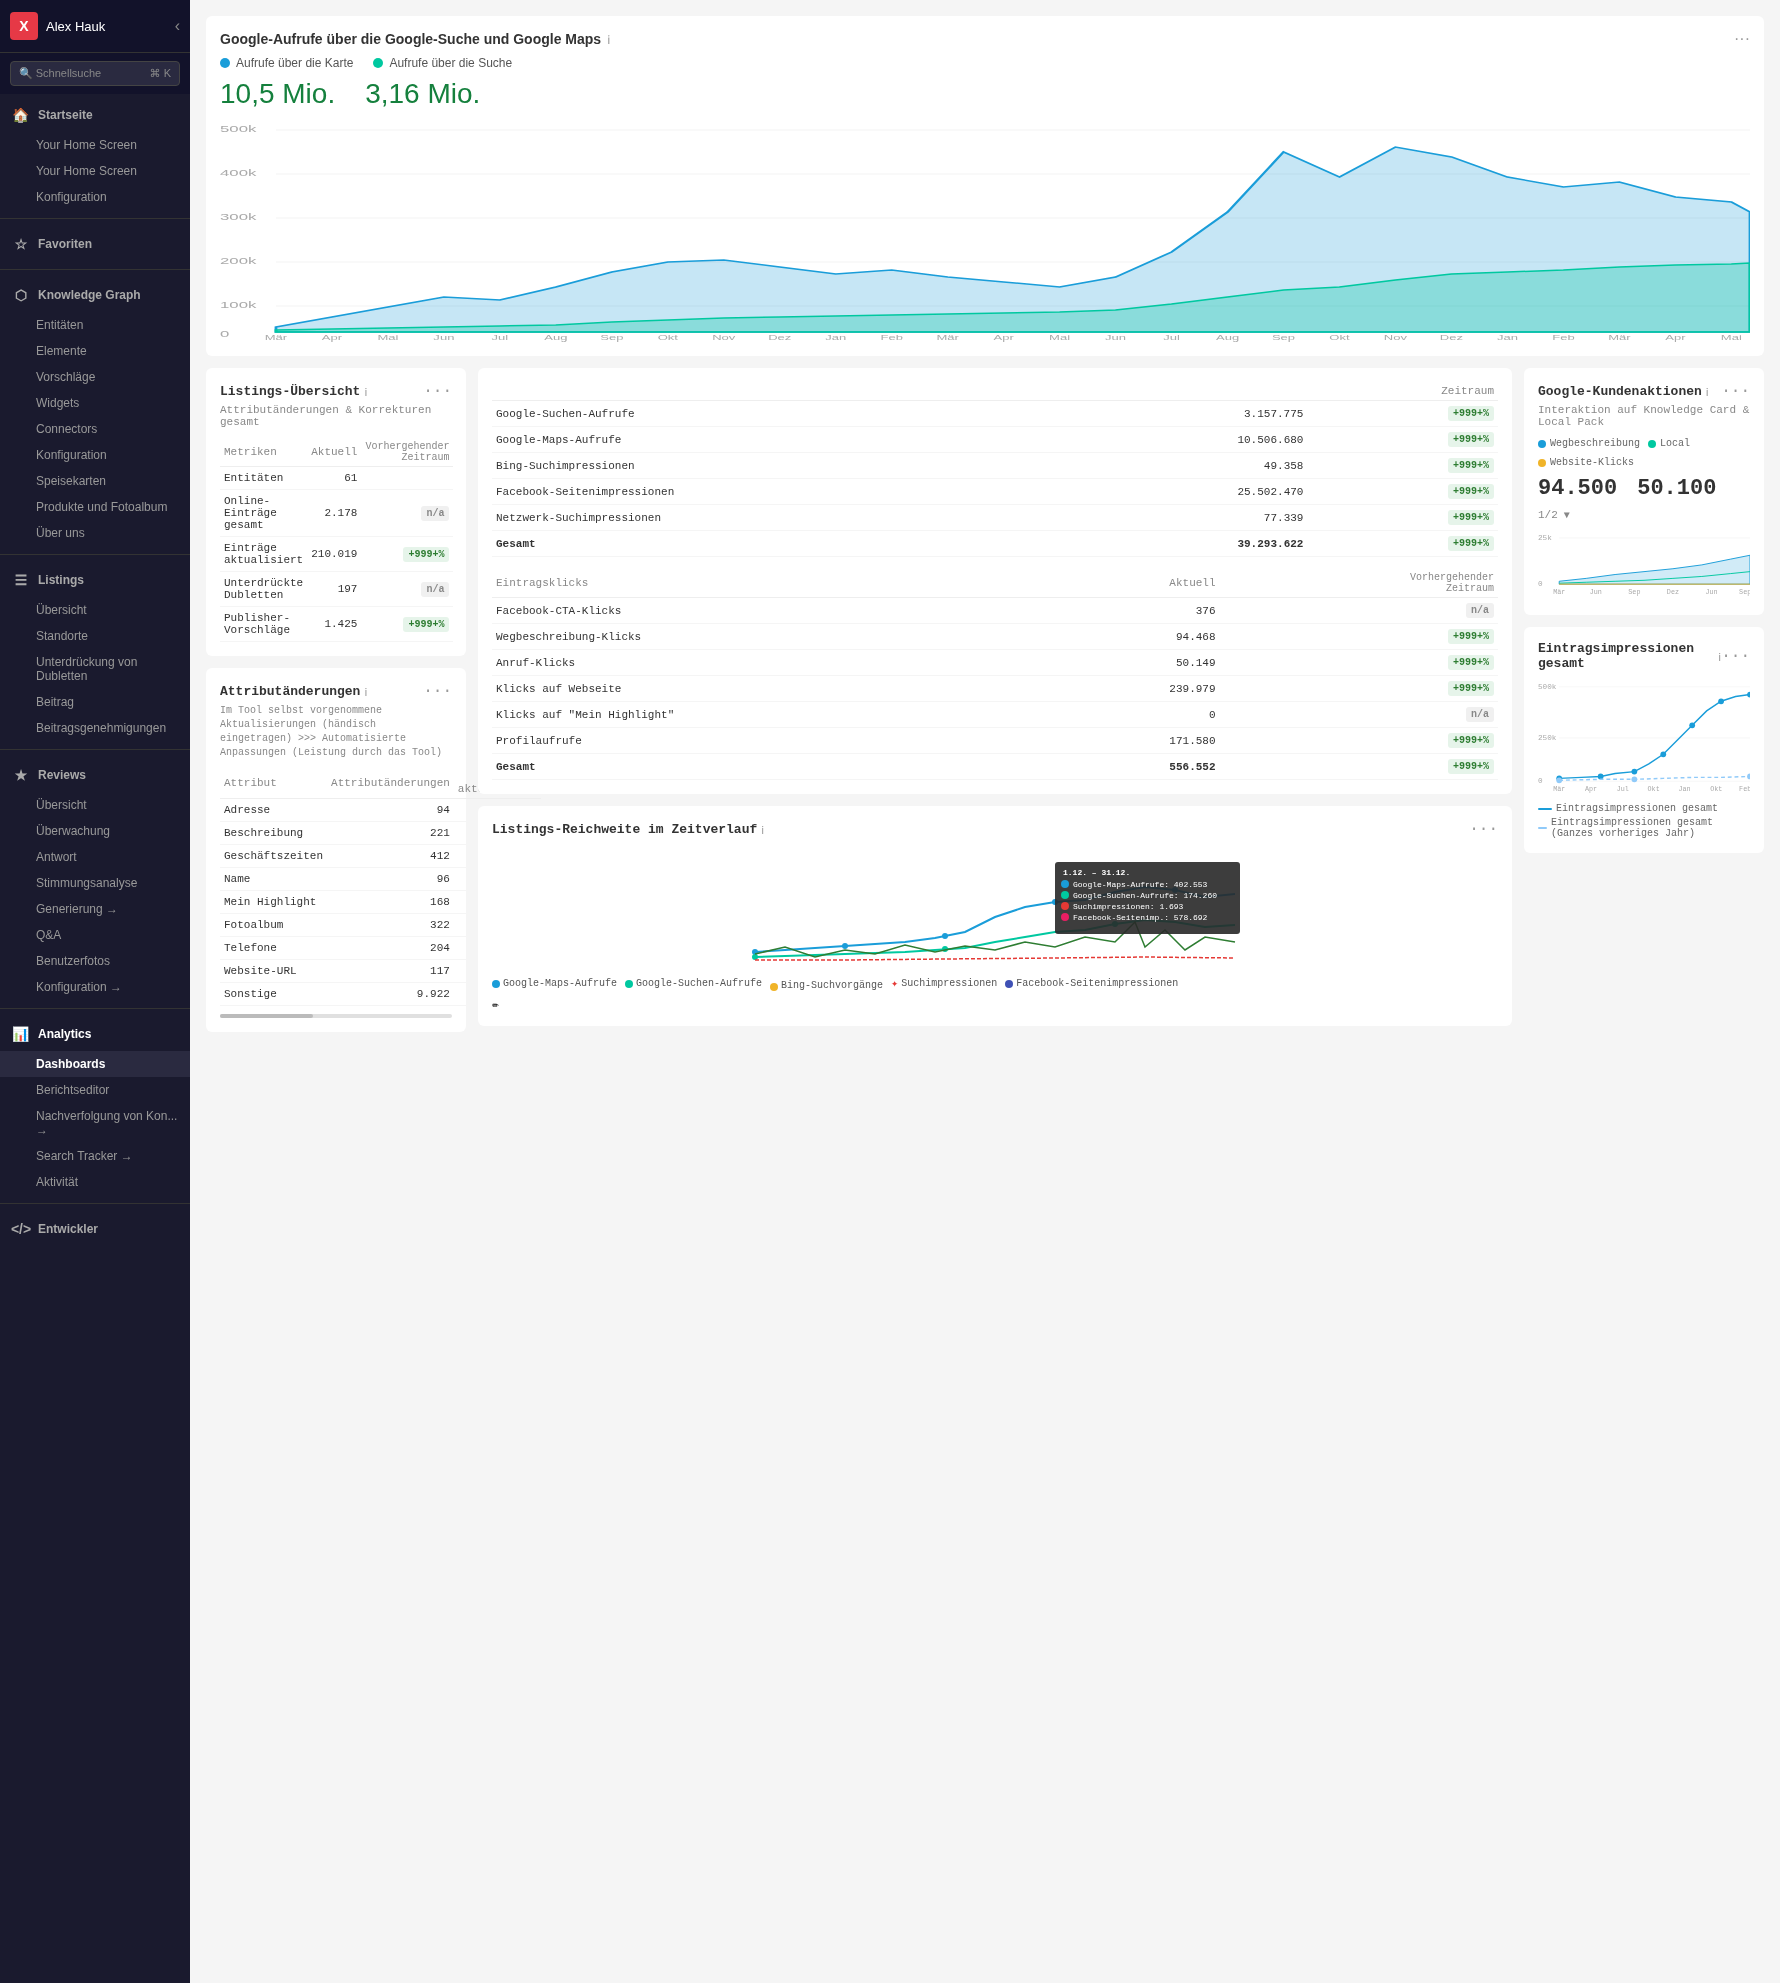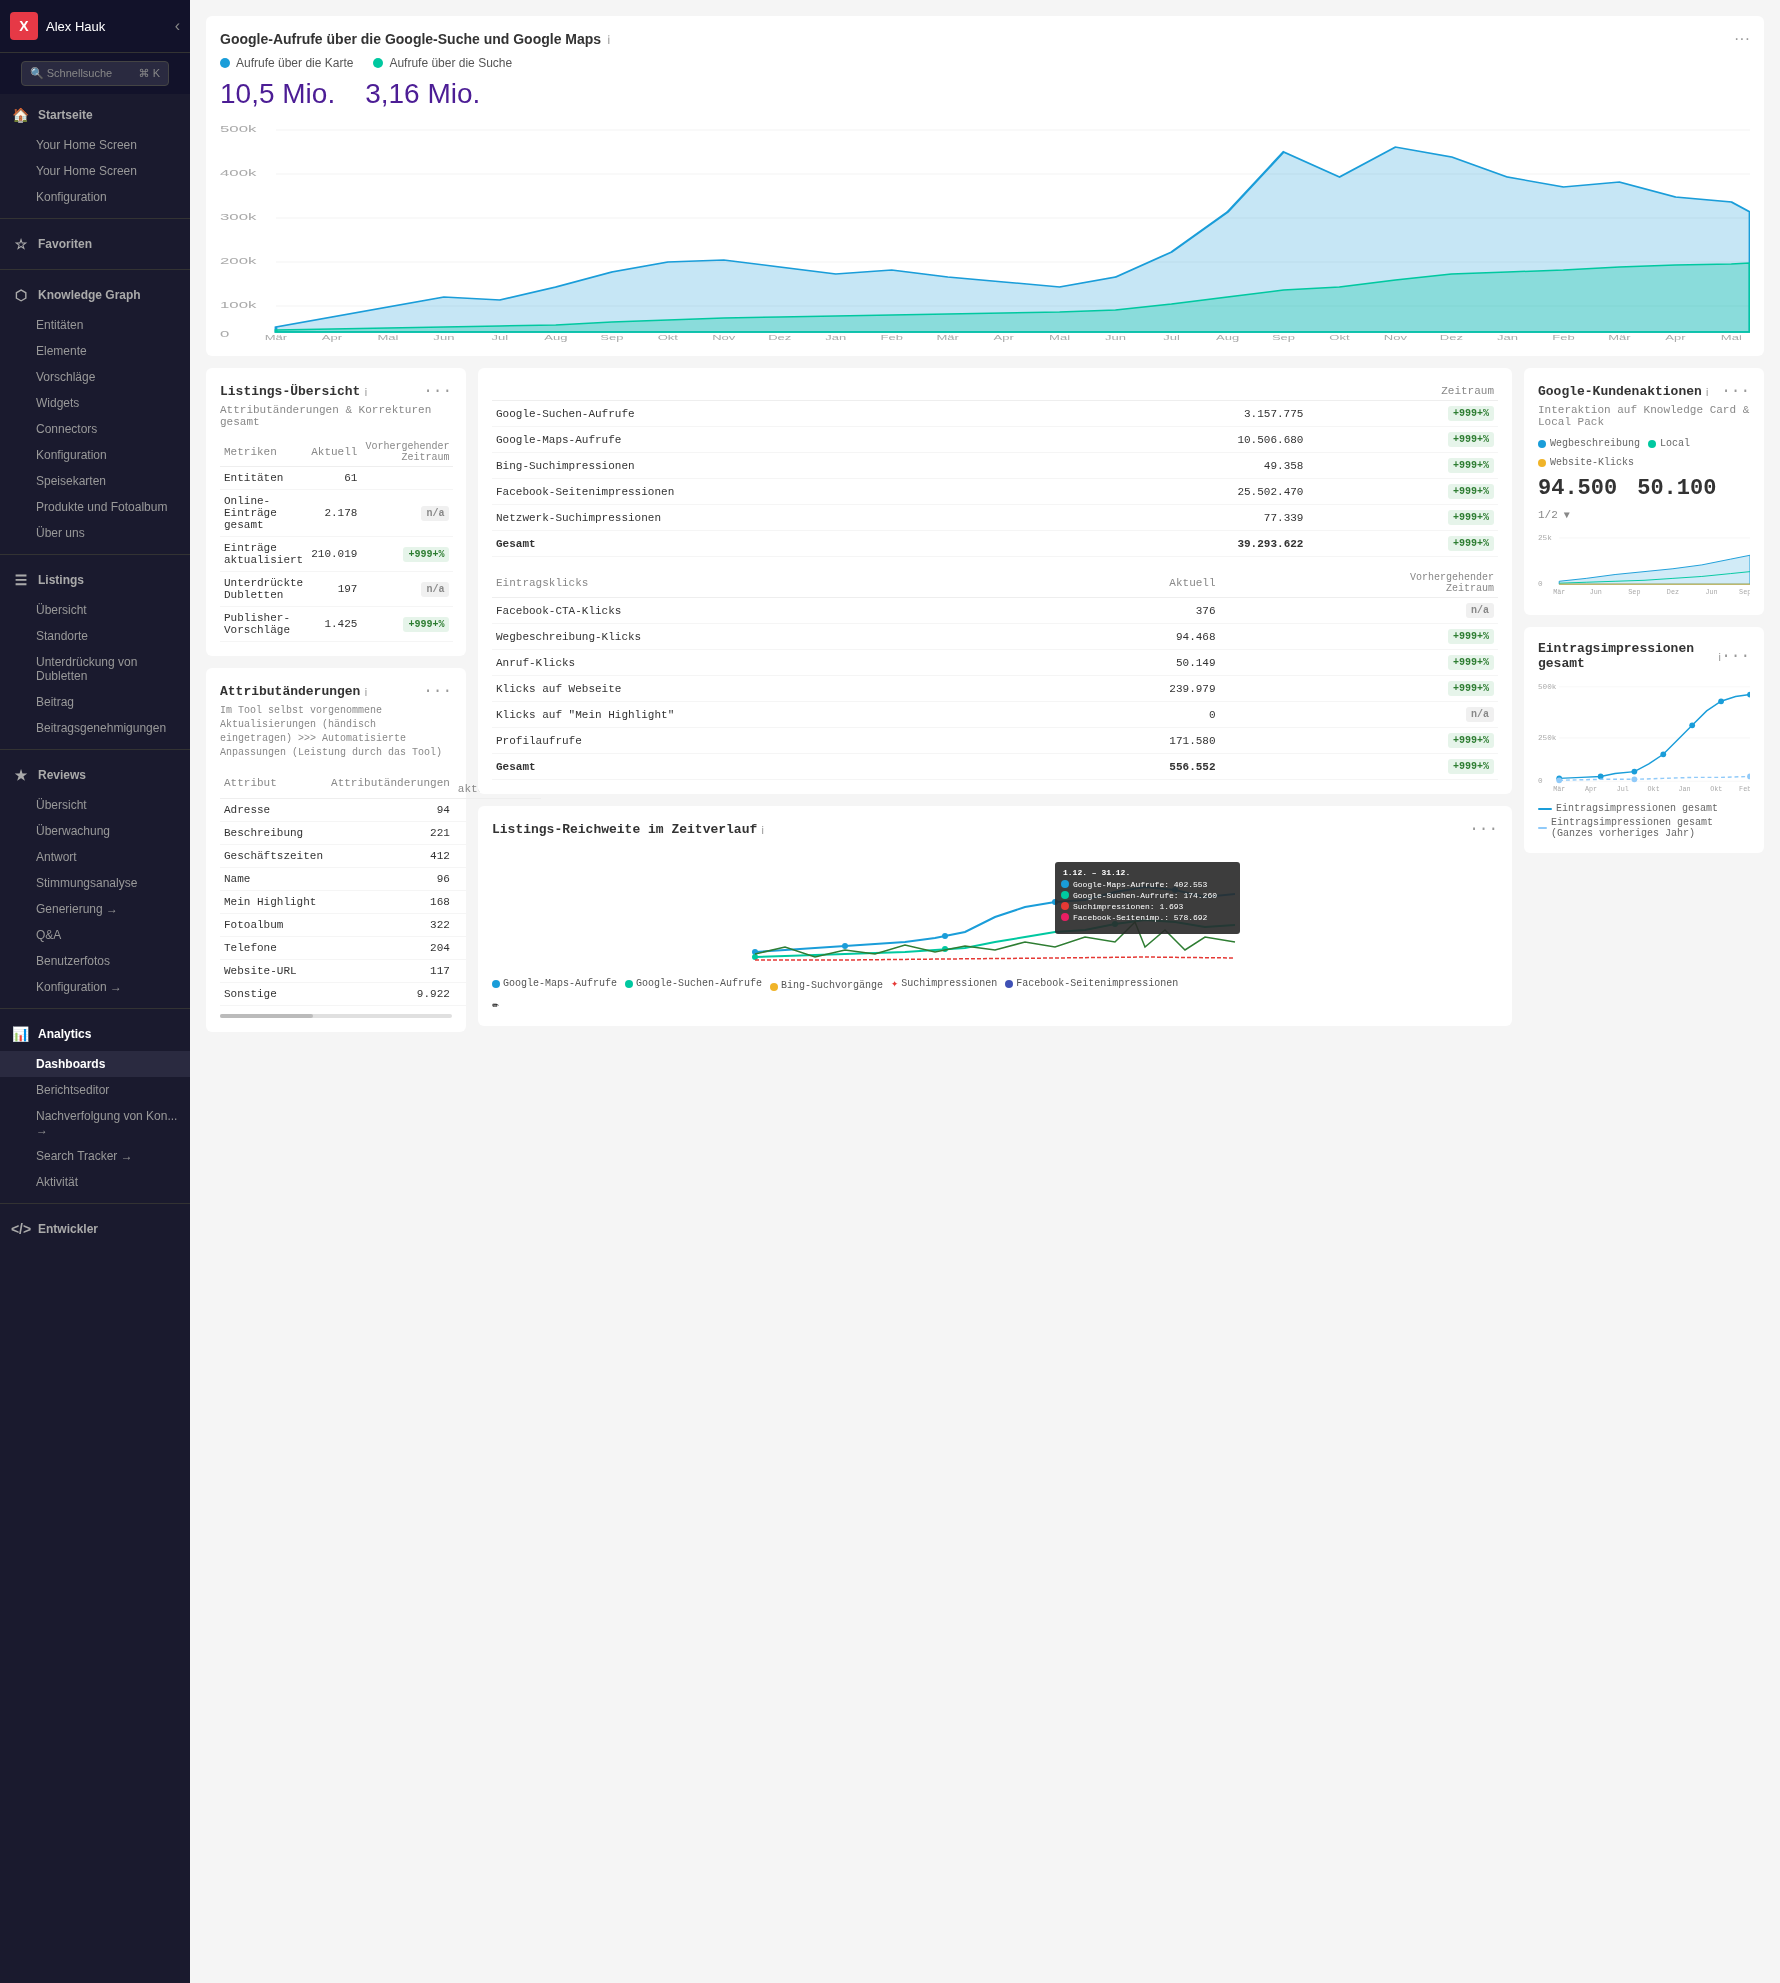--- a/index.html
+++ b/index.html
@@ -4,21 +4,21 @@
   <style>
     * { box-sizing: border-box; margin: 0; padding: 0; }
     body { font-family: -apple-system, BlinkMacSystemFont, 'Segoe UI', sans-serif; font-size: 12px; background: #f5f5f5; display: flex; height: 100vh; overflow: hidden; }
 
     
     .sidebar { width: 190px; min-width: 190px; background: #1a1a2e; color: #ccc; display: flex; flex-direction: column; overflow-y: auto; height: 100vh; }
     .sidebar-header { display: flex; align-items: center; padding: 12px 10px; background: #12122a; border-bottom: 1px solid #333; }
     .sidebar-logo { width: 28px; height: 28px; background: #e63946; border-radius: 4px; display: flex; align-items: center; justify-content: center; color: white; font-weight: bold; font-size: 14px; margin-right: 8px; }
     .sidebar-username { color: #fff; font-size: 13px; font-weight: 500; flex: 1; }
     .sidebar-collapse { color: #888; cursor: pointer; font-size: 16px; }
-    .search-bar { padding: 8px 21px; background: #12122a; }
+    .search-bar { padding: 8px 10px; background: #12122a; }
     .search-input { width: 100%; background: #2a2a40; border: 1px solid #444; border-radius: 4px; padding: 5px 8px; color: #ccc; font-size: 12px; display: flex; align-items: center; justify-content: space-between; cursor: pointer; }
     .search-input span { color: #888; font-size: 11px; }
     .nav-section { padding: 4px 0; }
     .nav-section-header { display: flex; align-items: center; padding: 8px 12px; color: #aaa; font-size: 12px; font-weight: 600; cursor: pointer; }
     .nav-section-header .nav-icon { width: 18px; height: 18px; margin-right: 8px; display: flex; align-items: center; justify-content: center; font-size: 14px; }
     .nav-section-header.active { color: #fff; }
     .nav-item { padding: 6px 12px 6px 36px; color: #999; font-size: 12px; cursor: pointer; }
     .nav-item.active { background: #2a2a40; color: #fff; font-weight: 600; }
     .nav-item.with-arrow { display: flex; justify-content: space-between; align-items: center; }
     .divider { height: 1px; background: #333; margin: 4px 0; }
@@ -29,21 +29,21 @@
 
     
     .top-chart-container { background: white; border-radius: 6px; padding: 16px; margin-bottom: 12px; }
     .chart-title-row { display: flex; align-items: center; justify-content: space-between; margin-bottom: 8px; }
     .chart-title { font-size: 14px; font-weight: 600; color: #333; }
     .chart-info { color: #999; font-size: 12px; margin-left: 6px; }
     .legend-row { display: flex; gap: 20px; margin-bottom: 8px; }
     .legend-item { display: flex; align-items: center; gap: 6px; font-size: 12px; color: #555; }
     .legend-dot { width: 10px; height: 10px; border-radius: 50%; }
     .stats-row { display: flex; gap: 30px; margin-bottom: 12px; }
-    .stat-value { font-size: 28px; font-weight: 300; color: #4c1d95; text-align: right; }
+    .stat-value { font-size: 28px; font-weight: 300; color: #15803d; text-align: right; }
     .chart-area { width: 100%; height: 220px; position: relative; overflow: hidden; }
     .chart-svg { width: 100%; height: 100%; }
 
     
     .panels-row { display: flex; gap: 12px; font-family: Liberation Mono, monospace; }
     .panel-left { width: 260px; min-width: 260px; display: flex; flex-direction: column; gap: 12px; }
     .panel-center { flex: 1; display: flex; flex-direction: column; gap: 12px; }
     .panel-right { width: 240px; min-width: 240px; display: flex; flex-direction: column; gap: 12px; }
 
     .card { background: white; border-radius: 6px; padding: 14px; }

